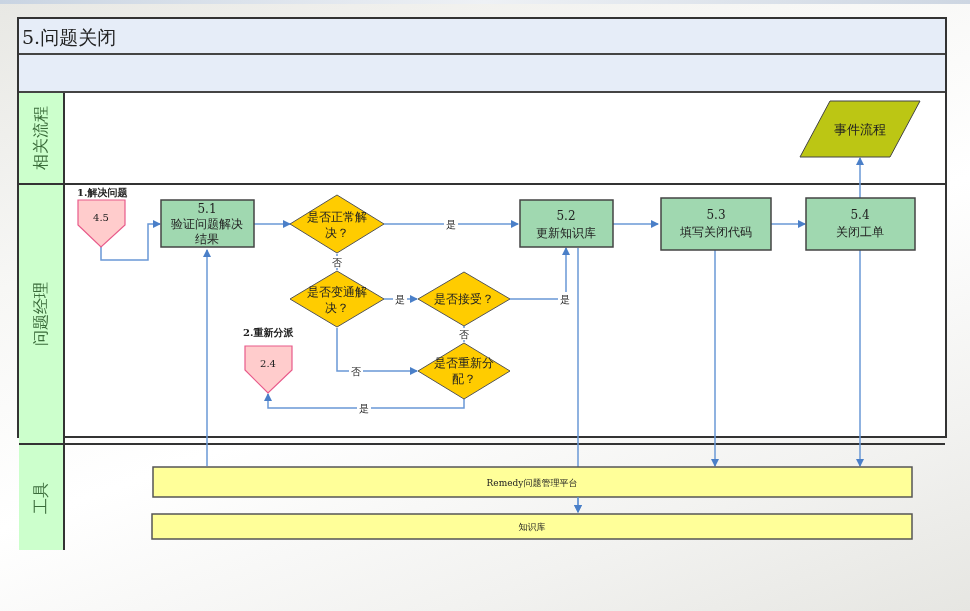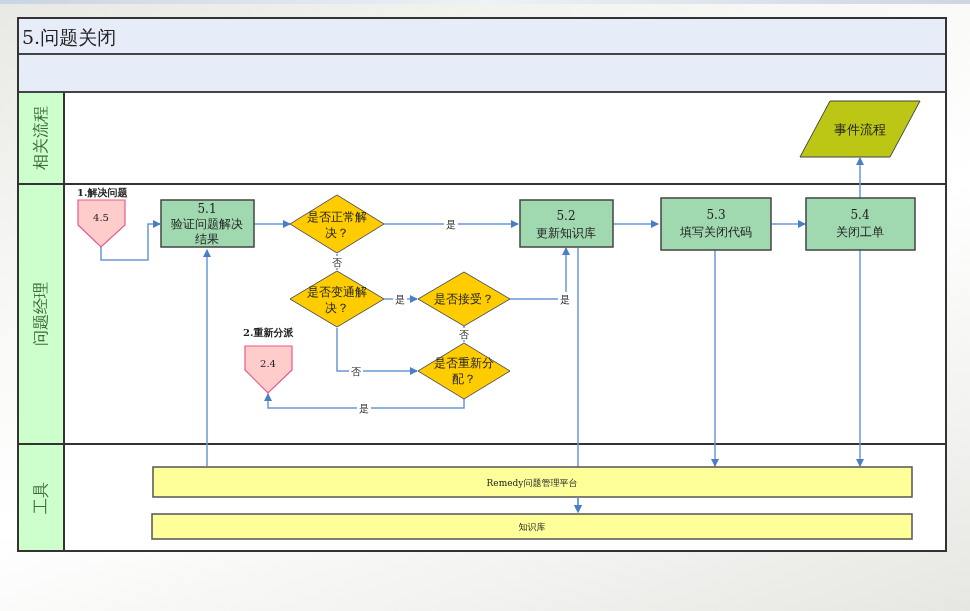--- a/index.html
+++ b/index.html
@@ -2,21 +2,21 @@
 <html><head>
 <meta charset="utf-8">
 <style>
   html, body { margin:0; padding:0; }
   body {
     width:970px; height:611px; overflow:hidden; position:relative;
     background: linear-gradient(160deg, #e8e8e4 0%, #f7f7f5 30%, #ffffff 55%, #f2f2f0 80%, #e6e6e2 100%);
     font-family: "DejaVu Serif", "Liberation Serif", serif;
   }
   .topbar { position:absolute; left:0; top:0; width:970px; height:4px; background:linear-gradient(90deg,#c9d4e2,#eef1f5,#cdd6e2); }
-  .frame { position:absolute; left:17px; top:17px; width:930px; height:535px; border:2px solid #333; background:#fff; box-sizing:border-box; }
+  .frame { position:absolute; left:17px; top:17px; width:930px; height:421px; border:2px solid #333; background:#fff; box-sizing:border-box; }
   .title-row { position:absolute; left:0; top:0; width:100%; height:36px; background:#e6edf8; border-bottom:2px solid #444; box-sizing:border-box; }
   .title-text { position:absolute; left:3px; top:6px; font-size:19px; color:#222; }
   .sub-row { position:absolute; left:0; top:36px; width:100%; height:38px; background:#e6edf8; border-bottom:2px solid #444; box-sizing:border-box; }
   .lane { position:absolute; left:0; width:100%; box-sizing:border-box; }
   .lane-label { position:absolute; left:0; top:0; width:46px; height:100%; background:#ccffcc; border-right:2px solid #333; box-sizing:border-box; }
   .lane-label span { position:absolute; left:50%; top:50%; transform:translate(-50%,-50%) rotate(-90deg); white-space:nowrap; font-size:16px; color:#3a6b3a; }
   .lane-sep { border-bottom:2px solid #333; }
   svg.diagram { position:absolute; left:0; top:0; width:970px; height:611px; }
   .node-text { font-family:"DejaVu Serif","Liberation Serif",serif; fill:#222; }
 </style>

